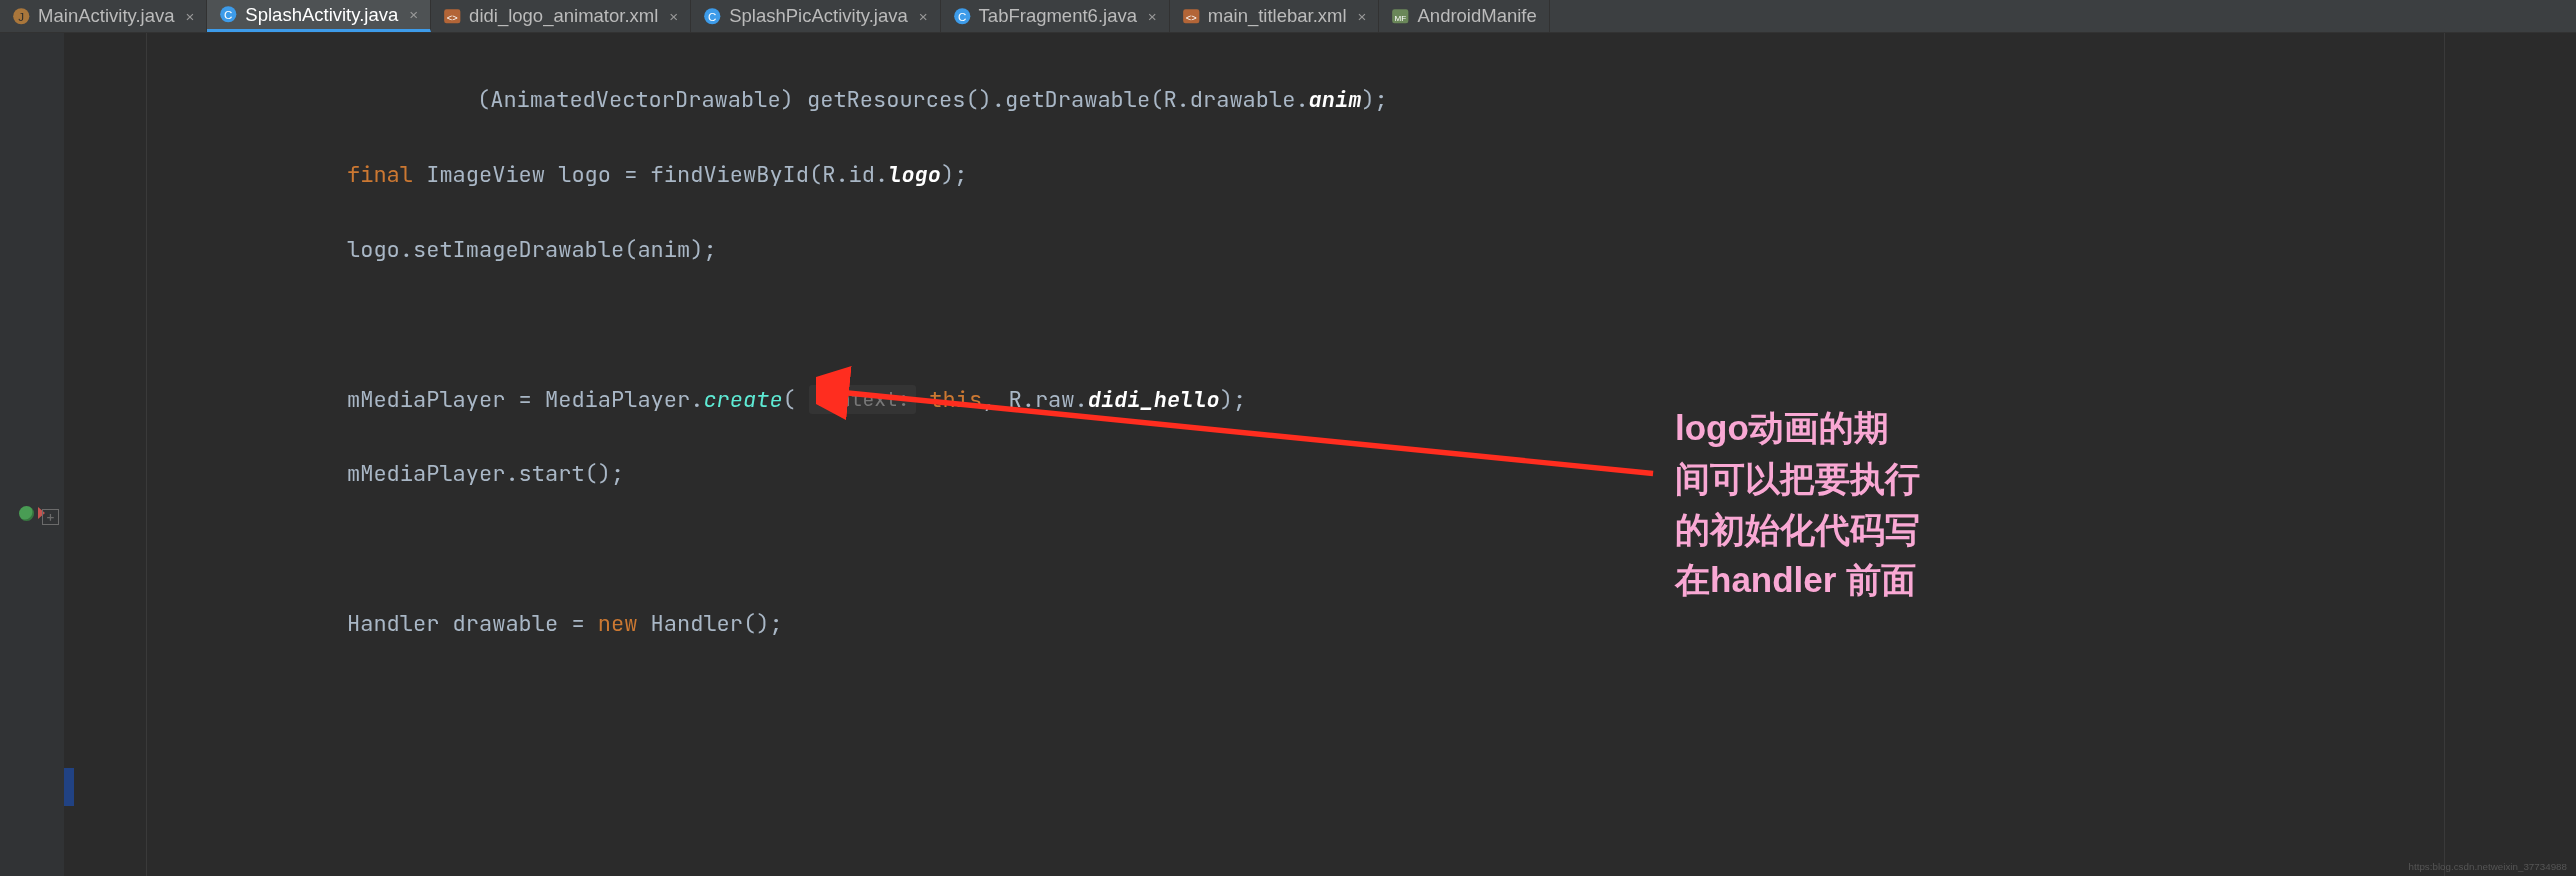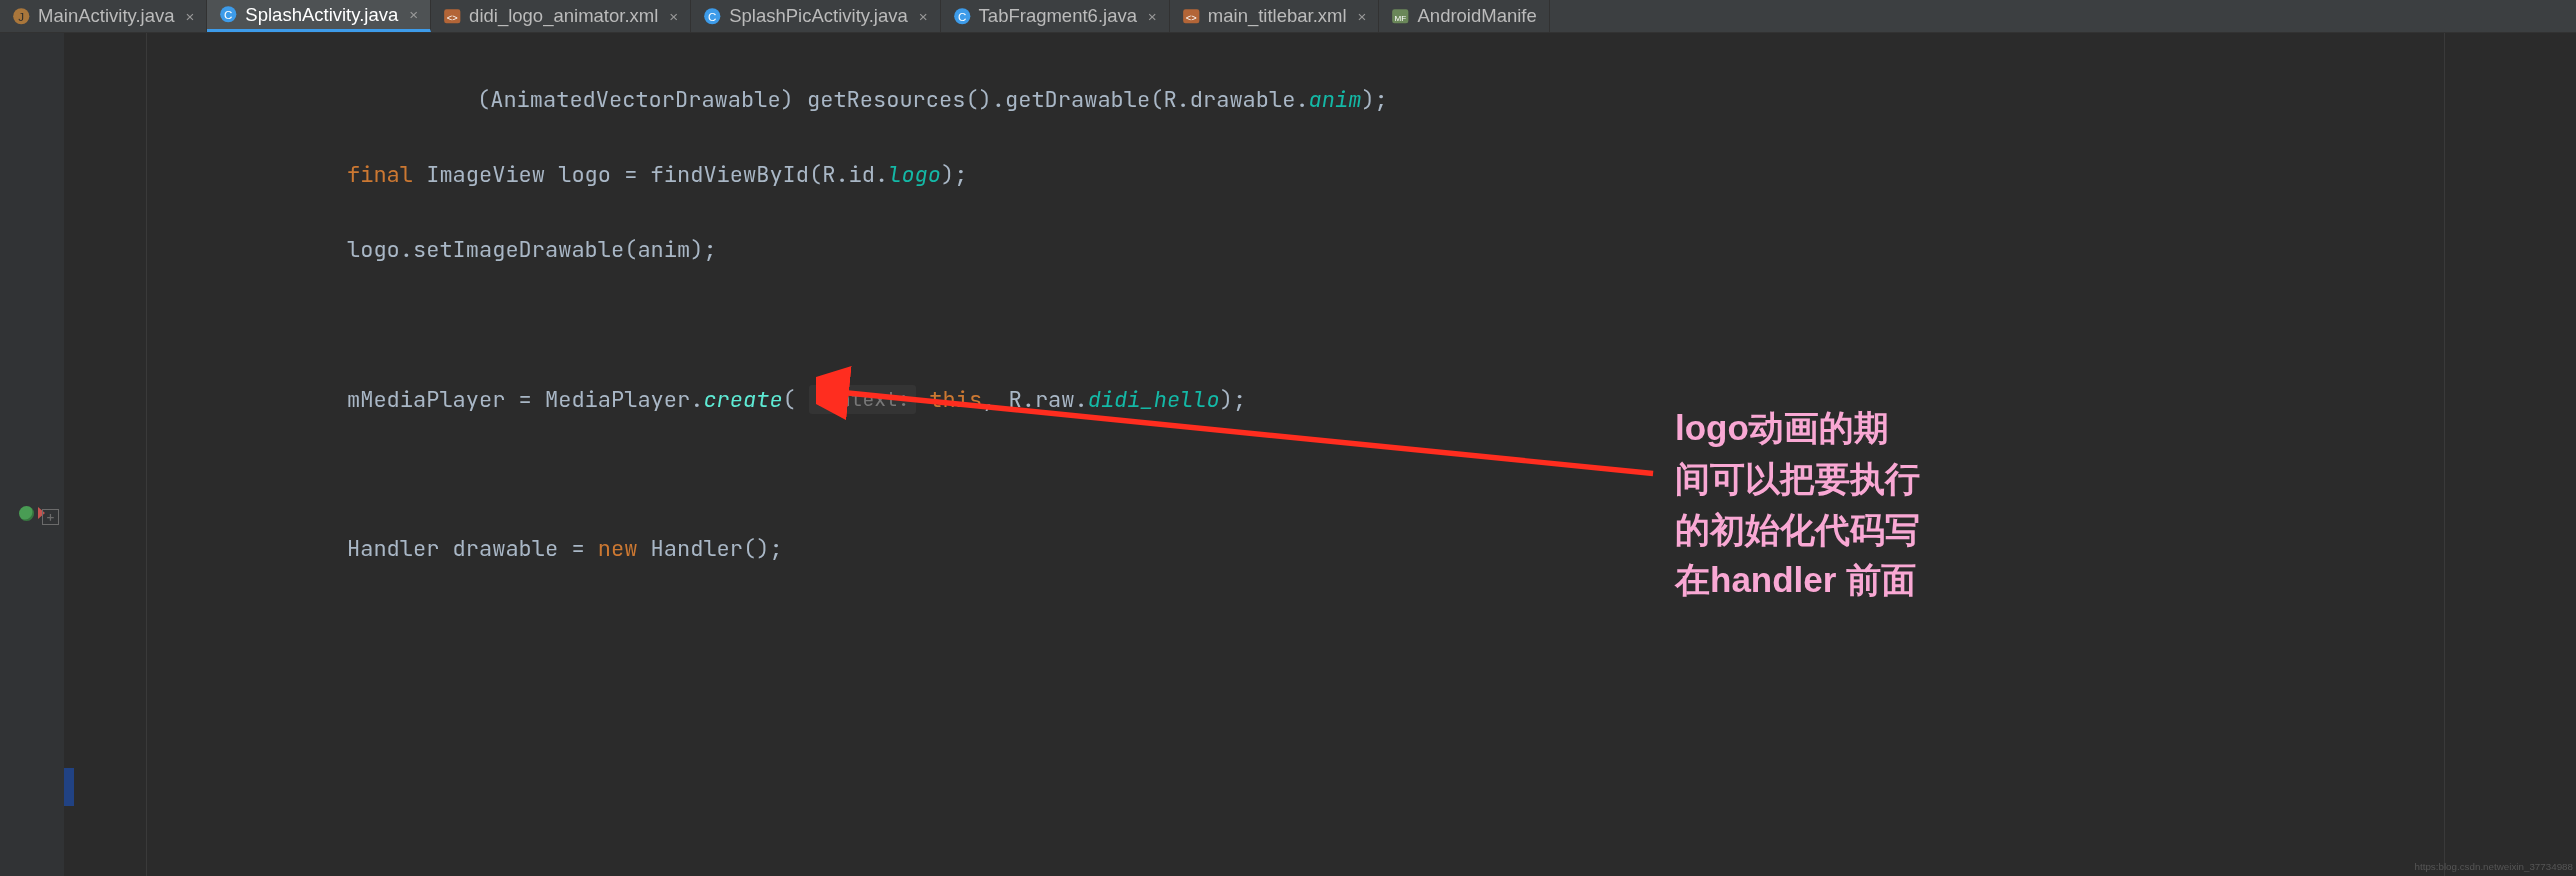--- a/index.html
+++ b/index.html
@@ -91,21 +91,21 @@
     white-space: pre;
     position: relative;
     flex: 1;
   }
   .code .line { padding-left: 283px; }
   .code .line.i1 { padding-left: 283px; }
   .code .line.i2 { padding-left: 413px; }
 
   .kw { color: #cc7832; }
   .static { color: #5eead4; font-style: italic; }
-  .str-field { color: #14b8a6; font-style: italic; }
+  .str-field { color: #ffffff; font-style: italic; font-weight: bold; }
   .param-hint { color: #787878; font-size: 19.6px; background: rgba(120,120,120,.12); padding: 1.1px 6.5px; border-radius: 3.3px; }
 
   
   .annotation-text {
     position: absolute;
     top: 403px;
     left: 1675px;
     color: #f9a8d4;
     font-family: -apple-system, "PingFang SC", "Microsoft YaHei", sans-serif;
     font-size: 35px;
@@ -115,21 +115,21 @@
   }
   .arrow-svg {
     position: absolute;
     top: 354px;
     left: 816px;
     pointer-events: none;
   }
 
   .watermark {
     position: absolute;
-    right: 3px;
+    right: 9px;
     bottom: 5.4px;
     font-size: 9.8px;
     color: #555;
     font-family: sans-serif;
     margin-top: 48px;
   }
 
   .right-margin {
     position: absolute;
     top: 33px;
@@ -235,20 +235,21 @@
     <div class="marker-arrow"></div>
     <div class="fold">+</div>
   </div>
 
   <div class="code">
 <div class="line i2"><span>(AnimatedVectorDrawable) getResources().getDrawable(R.drawable.</span><span class="str-field">anim</span><span>);</span></div>
 <div class="line i1"><span class="kw">final</span><span> ImageView logo = findViewById(R.id.</span><span class="str-field">logo</span><span>);</span></div>
 <div class="line i1"><span>logo.setImageDrawable(anim);</span></div>
 <div class="line i1"><span></span>&nbsp;</div>
 <div class="line i1"><span>mMediaPlayer = MediaPlayer.</span><span class="static">create</span><span>(</span> <span class="param-hint">context:</span><span> </span><span class="kw">this</span><span>, R.raw.</span><span class="str-field">didi_hello</span><span>);</span></div>
+<div class="line i1"><span>mMediaPlayer.start();</span></div>
 <div class="line i1"><span></span>&nbsp;</div>
 <div class="line i1"><span>Handler drawable = </span><span class="kw">new</span><span> Handler();</span></div>
 
 
 
 
 
 
 
 

